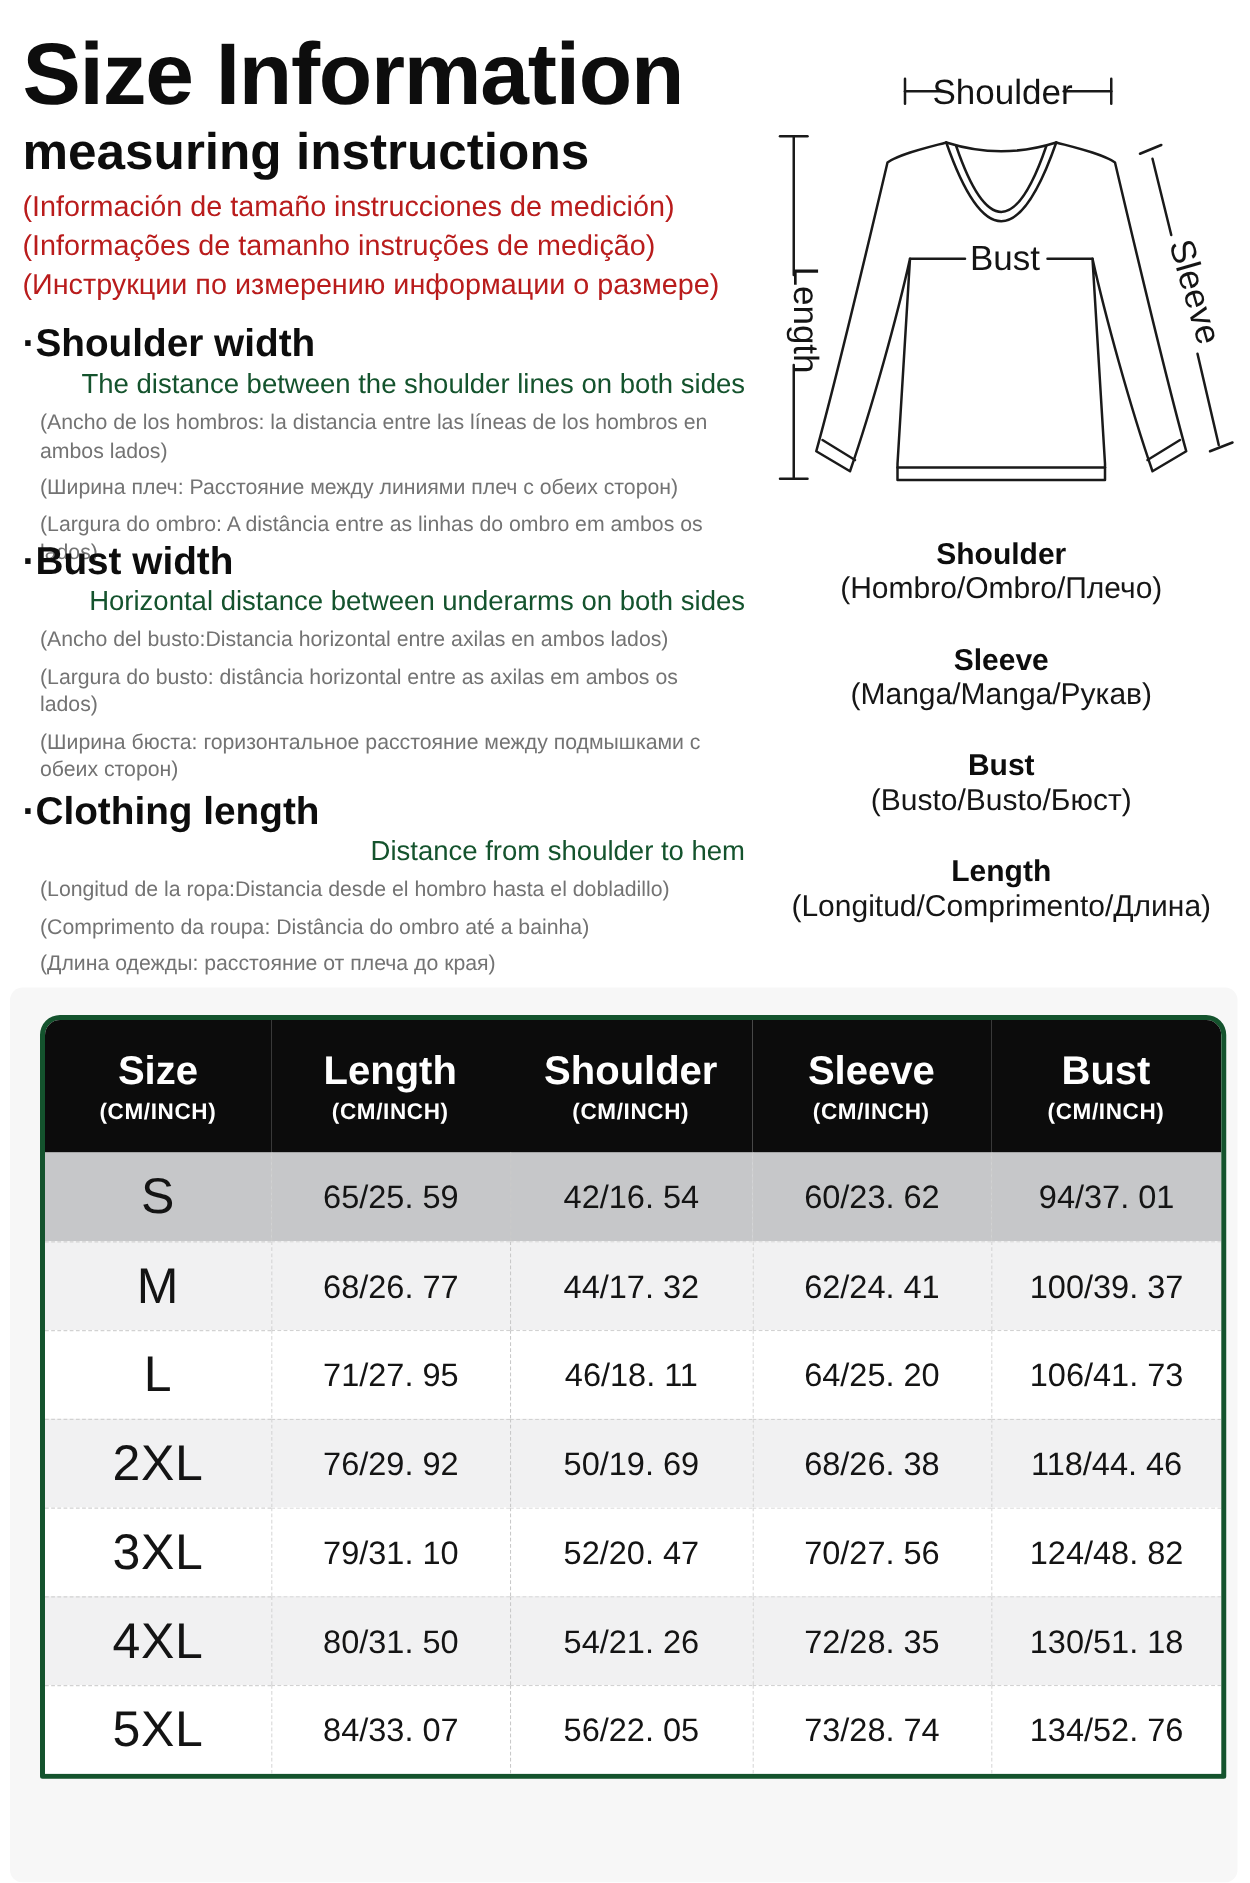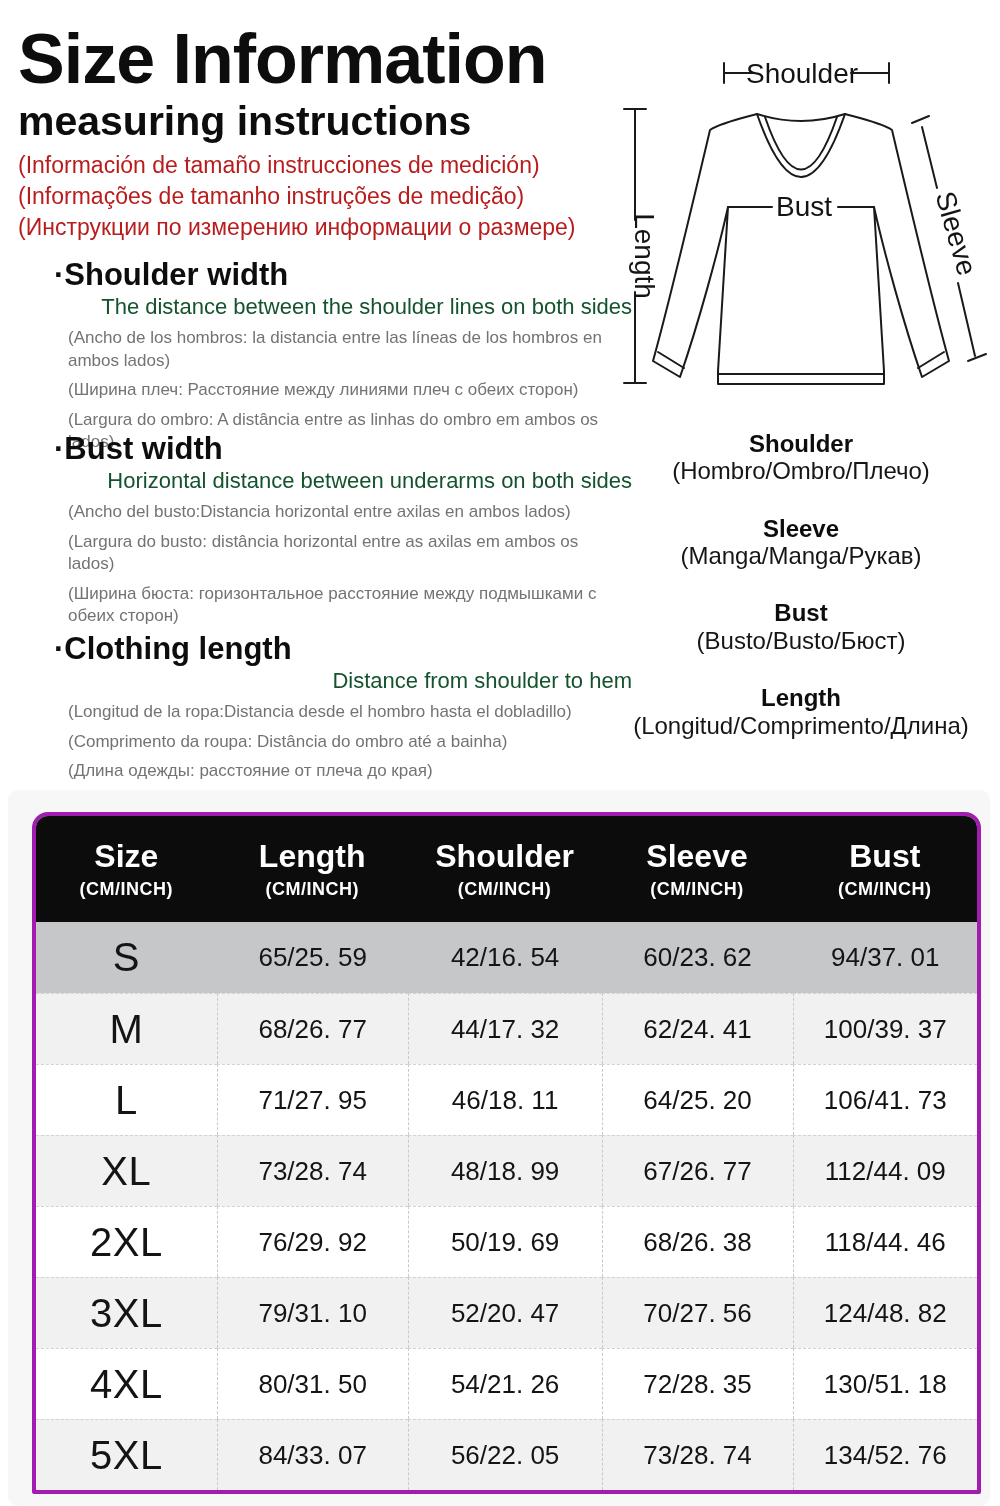--- a/index.html
+++ b/index.html
@@ -10,21 +10,21 @@
   }
 
   
   .intro { position:absolute; left:18px; top:24px; width:578px; }
   .intro h1 { font-size:70px; font-weight:bold; line-height:1.02; letter-spacing:-1px; color:#0d0d0d; }
   .intro h2 { font-size:41px; font-weight:bold; line-height:1.1; margin-top:4px; color:#0d0d0d; }
   .intro .trans { font-size:23px; line-height:1.2; margin-top:3px; color:#b91c1c; }
   .intro .trans:first-of-type { margin-top:8px; }
 
   
-  .msection { position:absolute; left:18px; width:578px;margin-left:36px; }
+  .msection { position:absolute; left:18px; width:578px; }
   .msection.s1 { top:258px; }
   .msection.s2 { top:432px; }
   .msection.s3 { top:632px; }
   .msection h3 { font-size:31px; font-weight:bold; line-height:1.1; color:#0d0d0d; }
   .msection .desc { font-size:22px; line-height:1.15; margin:2px 0 8px 14px; color:#14532d;text-align:right; }
   .msection .small { font-size:17px; line-height:1.32; margin:0 0 7px 14px; width:552px; color:#737373; }
 
   
   .diagram { position:absolute; left:606px; top:30px; width:390px; height:412px; }
   .diagram svg { display:block; width:100%; height:100%; }
@@ -36,21 +36,21 @@
   .legend .term { font-size:24px; font-weight:bold; line-height:1.14; color:#0d0d0d; }
   .legend .tr   { font-size:24px; line-height:1.14; color:#161616; }
 
   
   .table-outer {
     position:absolute; left:8px; top:790px; width:982px; height:716px;
     background:#f7f7f7; border-radius:10px;
   }
   .table-wrap {
     position:absolute; left:32px; top:812px; width:949px;
-    border:4px solid #a21caf; border-radius:16px 16px 2px 2px;
+    border:4px solid #14532d; border-radius:16px 16px 2px 2px;
     overflow:hidden; background:#fff;
   }
   table { width:100%; border-collapse:separate; border-spacing:0; table-layout:fixed; }
   thead th {
     background:#0c0c0c; color:#ffffff; height:106px;
     text-align:center; vertical-align:middle; font-weight:bold;
   }
   .col-label { font-size:32px; line-height:1.05; }
   .col-unit  { font-size:18px; line-height:1.0; margin-top:7px; letter-spacing:0.5px; }
   tbody td {
@@ -208,27 +208,20 @@
         <td>100/39. 37</td>
       </tr>
       <tr>
         <td class="size-cell">L</td>
         <td>71/27. 95</td>
         <td>46/18. 11</td>
         <td>64/25. 20</td>
         <td>106/41. 73</td>
       </tr>
       <tr>
-        <td class="size-cell">XL</td>
-        <td>73/28. 74</td>
-        <td>48/18. 99</td>
-        <td>67/26. 77</td>
-        <td>112/44. 09</td>
-      </tr>
-      <tr>
         <td class="size-cell">2XL</td>
         <td>76/29. 92</td>
         <td>50/19. 69</td>
         <td>68/26. 38</td>
         <td>118/44. 46</td>
       </tr>
       <tr>
         <td class="size-cell">3XL</td>
         <td>79/31. 10</td>
         <td>52/20. 47</td>

